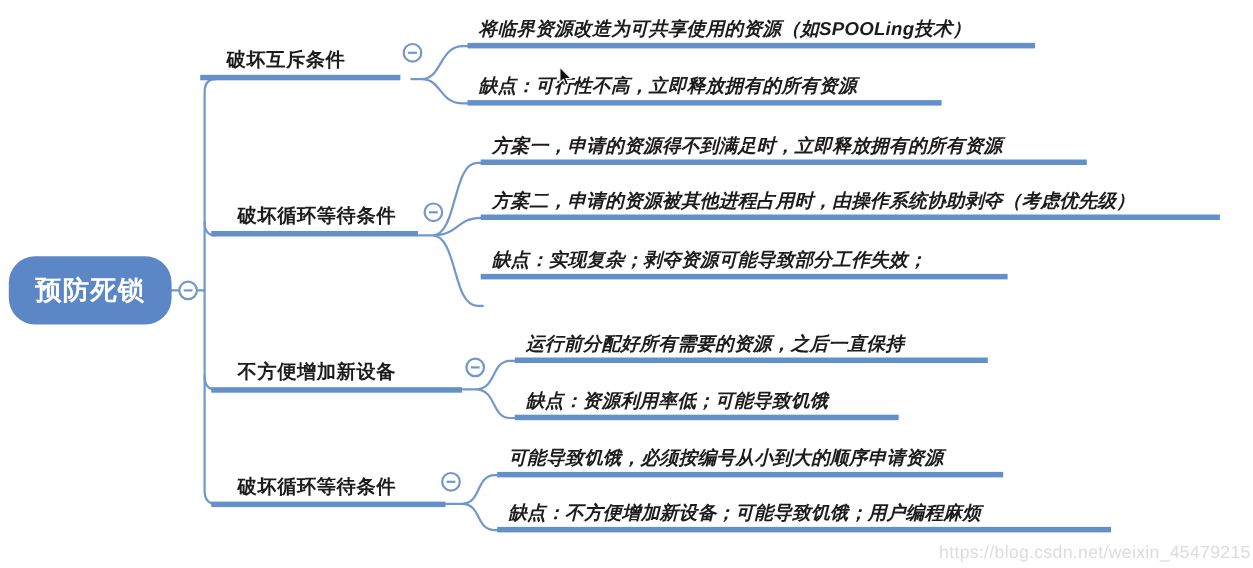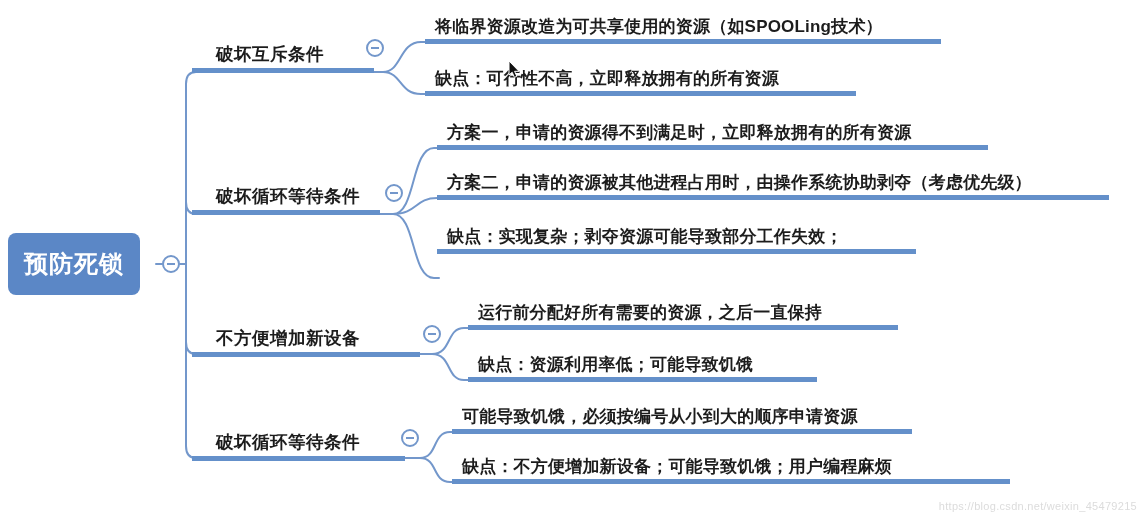--- a/index.html
+++ b/index.html
@@ -4,46 +4,47 @@
 <style>
   :root{
     --node_fill:#5b87c6; --line:#7397cb; --bar:#6490ca; --text:#1c1c1c;
     --root_text:#ffffff; --watermark:#dcdcdc; --background:#ffffff;
   }
   html,body{margin:0;padding:0;}
   body{font-family:"Liberation Sans","DejaVu Sans",sans-serif;background:var(--background);}
   .canvas{position:relative;width:1139px;height:516px;background:var(--background);overflow:hidden;}
   .connectors{position:absolute;left:0;top:0;z-index:1;}
   .node-root{
-    position:absolute;z-index:2;left:8px;top:233px;width:132px;height:62px;
-    background:var(--node_fill);border-radius:8px;display:flex;align-items:center;justify-content:center;
+    position:absolute;z-index:2;left:8px;top:233px;width:148px;height:62px;
+    background:var(--node_fill);border-radius:24px;display:flex;align-items:center;justify-content:center;
     color:var(--root_text);font-size:24px;font-weight:700;letter-spacing:1px;
   }
   .branch{
     position:absolute;z-index:2;color:var(--text);font-size:17.5px;font-weight:700;
     line-height:28px;border-bottom:5px solid var(--bar);padding-left:24px;box-sizing:border-box;
     letter-spacing:0.5px;
   }
   .leaf{
     position:absolute;z-index:2;color:var(--text);font-size:17px;font-weight:600;
     line-height:25px;border-bottom:5px solid var(--bar);padding-left:10px;box-sizing:border-box;
     letter-spacing:0.2px;
+    font-style:italic;
   }
   .leaf span{display:block;white-space:nowrap;}
   .branch span{display:block;white-space:nowrap;}
   .minus{
     position:absolute;z-index:3;width:14px;height:14px;border:2px solid var(--line);
     border-radius:50%;background:#fff;
   }
   .minus::after{
     content:"";position:absolute;left:3px;right:3px;top:50%;margin-top:-1px;height:2px;background:var(--line);
   }
   .watermark{
     position:absolute;z-index:4;right:2px;bottom:4px;color:var(--watermark);
-    font-size:11px;letter-spacing:0.3px;
+    font-size:16px;letter-spacing:0.3px;
   }
   .cursor{position:absolute;z-index:5;left:508px;top:61px;}
 </style>
 </head>
 <body>
 
 <div class="canvas">
 
   <svg class="connectors" width="1139" height="516" viewBox="0 0 1139 516">
     <g fill="none" style="stroke:var(--line)" stroke-width="2" stroke-linecap="round">
@@ -56,21 +57,21 @@
       <path d="M417,354 L432,354 C452,354 446,328 464,328 L468,328 M432,354 C452,354 446,380 464,380 L468,380"></path>
       <path d="M400,458 L420,458 C438,458 432,432 450,432 L454,432 M420,458 C438,458 432,482 450,482 L454,482"></path>
     </g>
   </svg>
 
   <div class="node-root">
     <span>预防死锁</span>
   </div>
   <div class="minus" style="left:162px;top:255px"></div>
 
-  <div class="branch" style="left:192px;top:40px;width:182px">
+  <div class="branch" style="left:182px;top:40px;width:182px">
     <span>破坏互斥条件</span>
   </div>
   <div class="minus" style="left:366px;top:39px"></div>
   <div class="leaf" style="left:425px;top:14px;width:516px">
     <span>将临界资源改造为可共享使用的资源（如SPOOLing技术）</span>
   </div>
   <div class="leaf" style="left:425px;top:66px;width:431px">
     <span>缺点：可行性不高，立即释放拥有的所有资源</span>
   </div>
 

